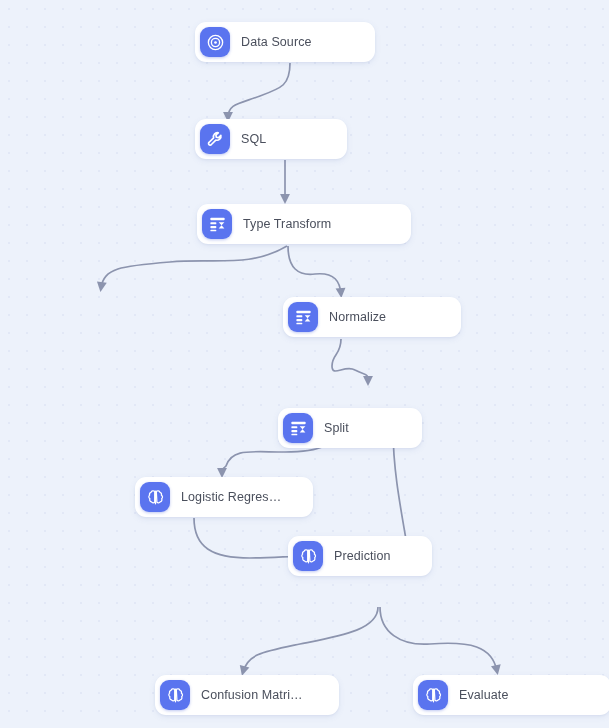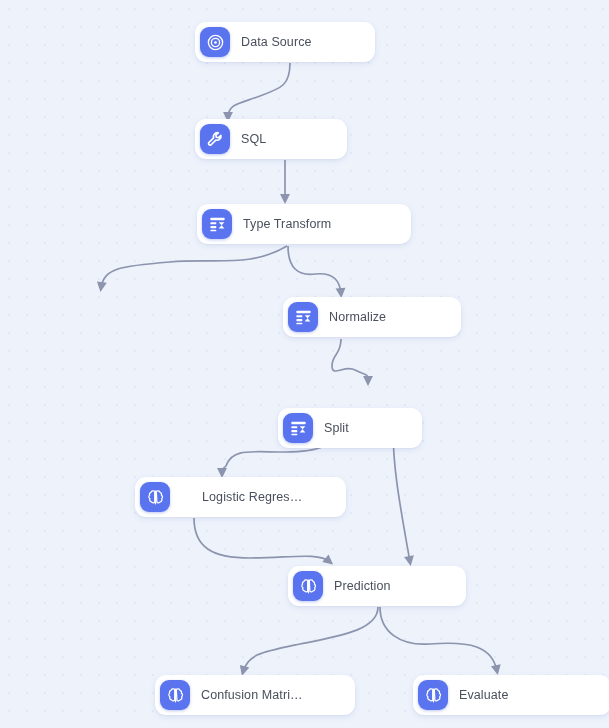--- a/index.html
+++ b/index.html
@@ -149,43 +149,43 @@
           <rect x="3" y="9" width="7.5" height="2.8" rx="0.9"></rect>
           <rect x="3" y="14" width="7.5" height="2.8" rx="0.9"></rect>
           <rect x="3" y="18.6" width="7.5" height="2" rx="0.8"></rect>
           <path d="M13.5 9h7.2l-3.6 4 3.6 4h-7.2l3.6-4z"></path>
         </g>
       </svg>
     </span>
     <span class="node-label">Split</span>
   </div>
 
-  <div class="node" style="left:135px; top:477px; width:211px;gap:21px;">
+  <div class="node" style="left:135px; top:477px; width:178px;">
     <span class="node-icon">
       <svg width="19" height="19" viewBox="0 0 24 24" fill="none" stroke="#ffffff" stroke-width="1.6" stroke-linecap="round" stroke-linejoin="round">
         <path d="M11 4.2a3 3 0 0 0-4.6 1.2A2.6 2.6 0 0 0 4.6 9 2.8 2.8 0 0 0 5 13.6a2.8 2.8 0 0 0 1.9 4 2.9 2.9 0 0 0 4.1.5z"></path>
         <path d="M13 4.2a3 3 0 0 1 4.6 1.2A2.6 2.6 0 0 1 19.4 9a2.8 2.8 0 0 1 .4 4.6 2.8 2.8 0 0 1-1.9 4 2.9 2.9 0 0 1-4.1.5z"></path>
         <path d="M12 4v16"></path>
       </svg>
     </span>
     <span class="node-label">Logistic Regres…</span>
   </div>
 
-  <div class="node" style="left:288px; top:566px; width:178px;">
+  <div class="node" style="left:288px; top:536px; width:144px;">
     <span class="node-icon">
       <svg width="19" height="19" viewBox="0 0 24 24" fill="none" stroke="#ffffff" stroke-width="1.6" stroke-linecap="round" stroke-linejoin="round">
         <path d="M11 4.2a3 3 0 0 0-4.6 1.2A2.6 2.6 0 0 0 4.6 9 2.8 2.8 0 0 0 5 13.6a2.8 2.8 0 0 0 1.9 4 2.9 2.9 0 0 0 4.1.5z"></path>
         <path d="M13 4.2a3 3 0 0 1 4.6 1.2A2.6 2.6 0 0 1 19.4 9a2.8 2.8 0 0 1 .4 4.6 2.8 2.8 0 0 1-1.9 4 2.9 2.9 0 0 1-4.1.5z"></path>
         <path d="M12 4v16"></path>
       </svg>
     </span>
     <span class="node-label">Prediction</span>
   </div>
 
-  <div class="node" style="left:155px; top:675px; width:200px;">
+  <div class="node" style="left:155px; top:675px; width:184px;">
     <span class="node-icon">
       <svg width="19" height="19" viewBox="0 0 24 24" fill="none" stroke="#ffffff" stroke-width="1.6" stroke-linecap="round" stroke-linejoin="round">
         <path d="M11 4.2a3 3 0 0 0-4.6 1.2A2.6 2.6 0 0 0 4.6 9 2.8 2.8 0 0 0 5 13.6a2.8 2.8 0 0 0 1.9 4 2.9 2.9 0 0 0 4.1.5z"></path>
         <path d="M13 4.2a3 3 0 0 1 4.6 1.2A2.6 2.6 0 0 1 19.4 9a2.8 2.8 0 0 1 .4 4.6 2.8 2.8 0 0 1-1.9 4 2.9 2.9 0 0 1-4.1.5z"></path>
         <path d="M12 4v16"></path>
       </svg>
     </span>
     <span class="node-label">Confusion Matri…</span>
   </div>
 

